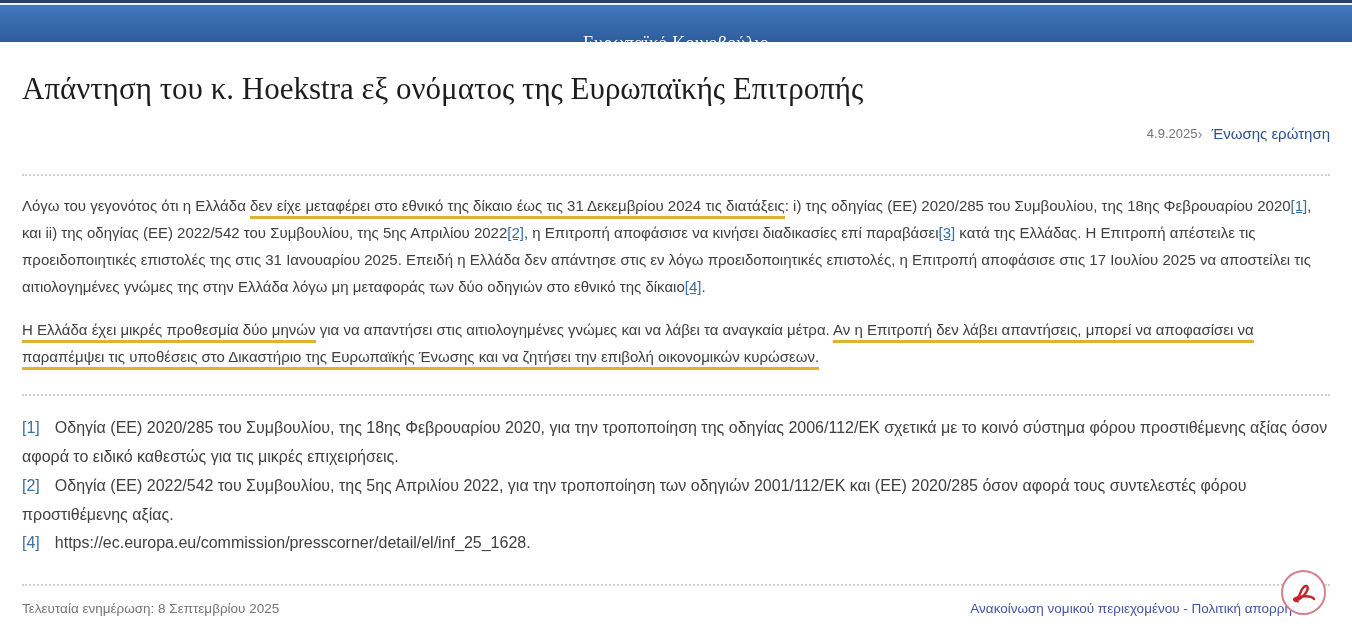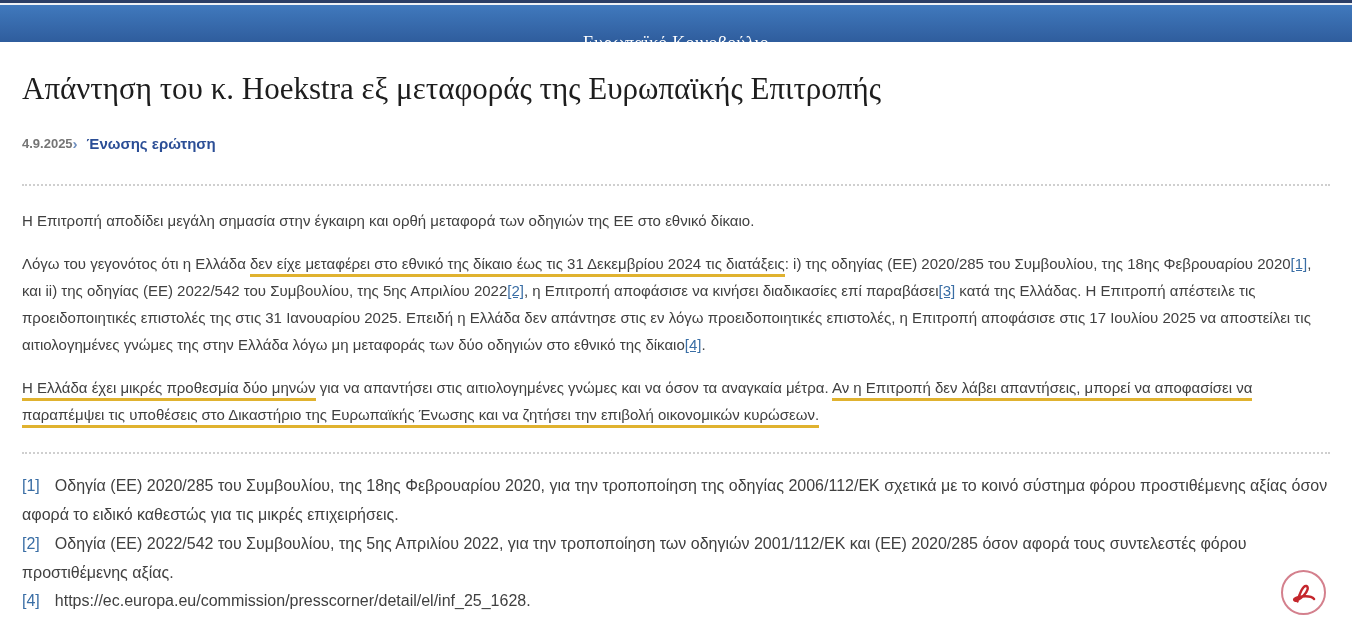--- a/index.html
+++ b/index.html
@@ -28,22 +28,22 @@
   .content { padding: 0 22px; }
   h1.page-title {
     font-family: "Liberation Serif", serif;
     font-weight: 400;
     font-size: 31px;
     color: #1d1d1d;
     margin: 28px 0 0 0;
     line-height: 1.2;
   }
   .meta-row {
-    margin-top: 28px;
-    display: flex; justify-content: flex-start; align-items: center; font-weight: bold;
+    margin-top: 18px;
+    display: flex; justify-content: flex-end; align-items: center;
   }
   .date { color: #757575; font-size: 13px; }
   .question-link {
     color: #2b4e96; font-size: 15px; text-decoration: none;
     display: inline-flex; align-items: center; cursor: pointer;
   }
   .question-link .chev { color: #6f8fbf; margin-right: 9px; font-size: 15px; }
   .dotted-rule {
     border: none; margin: 0;
     border-top: 2px dotted #cfcfcf;
@@ -91,37 +91,36 @@
 <body>
 
 <div class="top-strip"></div>
 <div class="top-gap"></div>
 <div class="header-bar">
   <span class="site-title">Ευρωπαϊκό Κοινοβούλιο</span>
 </div>
 
 <div class="content">
 
-  <h1 class="page-title">Απάντηση του κ. Hoekstra εξ μεταφοράς της Ευρωπαϊκής Επιτροπής</h1>
+  <h1 class="page-title">Απάντηση του κ. Hoekstra εξ ονόματος της Ευρωπαϊκής Επιτροπής</h1>
 
   <div class="meta-row">
     <span class="date">4.9.2025</span>
     <a class="question-link">
         <span class="chev">›</span>
         <span>Ένωσης ερώτηση</span>
       </a>
   </div>
 
   <hr class="dotted-rule rule-1">
 
-  <p class="body-text p1">Η Επιτροπή αποδίδει μεγάλη σημασία στην έγκαιρη και ορθή μεταφορά των οδηγιών της ΕΕ στο εθνικό δίκαιο.</p>
 
   <p class="body-text"><span>Λόγω του γεγονότος ότι η Ελλάδα </span><span class="hl">δεν είχε μεταφέρει στο εθνικό της δίκαιο έως τις 31 Δεκεμβρίου 2024 τις διατάξεις</span><span>: i) της οδηγίας (ΕΕ) 2020/285 του Συμβουλίου, της 18ης Φεβρουαρίου 2020</span><a class="ref-link">[1]</a><span>, και ii) της οδηγίας (ΕΕ) 2022/542 του Συμβουλίου, της 5ης Απριλίου 2022</span><a class="ref-link">[2]</a><span>, η Επιτροπή αποφάσισε να κινήσει διαδικασίες επί παραβάσει</span><a class="ref-link">[3]</a><span> κατά της Ελλάδας. Η Επιτροπή απέστειλε τις προειδοποιητικές επιστολές της στις 31 Ιανουαρίου 2025. Επειδή η Ελλάδα δεν απάντησε στις εν λόγω προειδοποιητικές επιστολές, η Επιτροπή αποφάσισε στις 17 Ιουλίου 2025 να αποστείλει τις αιτιολογημένες γνώμες της στην Ελλάδα λόγω μη μεταφοράς των δύο οδηγιών στο εθνικό της δίκαιο</span><a class="ref-link">[4]</a><span>.</span></p>
 
-  <p class="body-text"><span class="hl">Η Ελλάδα έχει μικρές προθεσμία δύο μηνών</span><span> για να απαντήσει στις αιτιολογημένες γνώμες και να όσον τα αναγκαία μέτρα. </span><span class="hl">Αν η Επιτροπή δεν λάβει απαντήσεις, μπορεί να αποφασίσει να παραπέμψει τις υποθέσεις στο Δικαστήριο της Ευρωπαϊκής Ένωσης και να ζητήσει την επιβολή οικονομικών κυρώσεων.</span></p>
+  <p class="body-text"><span class="hl">Η Ελλάδα έχει μικρές προθεσμία δύο μηνών</span><span> για να απαντήσει στις αιτιολογημένες γνώμες και να λάβει τα αναγκαία μέτρα. </span><span class="hl">Αν η Επιτροπή δεν λάβει απαντήσεις, μπορεί να αποφασίσει να παραπέμψει τις υποθέσεις στο Δικαστήριο της Ευρωπαϊκής Ένωσης και να ζητήσει την επιβολή οικονομικών κυρώσεων.</span></p>
 
   <hr class="dotted-rule rule-2">
 
   <div class="footnotes">
     <div class="footnote"><a class="fn-marker">[1]</a><span>Οδηγία (ΕΕ) 2020/285 του Συμβουλίου, της 18ης Φεβρουαρίου 2020, για την τροποποίηση της οδηγίας 2006/112/ΕΚ σχετικά με το κοινό σύστημα φόρου προστιθέμενης αξίας όσον αφορά το ειδικό καθεστώς για τις μικρές επιχειρήσεις.</span></div>
     <div class="footnote"><a class="fn-marker">[2]</a><span>Οδηγία (ΕΕ) 2022/542 του Συμβουλίου, της 5ης Απριλίου 2022, για την τροποποίηση των οδηγιών 2001/112/ΕΚ και (ΕΕ) 2020/285 όσον αφορά τους συντελεστές φόρου προστιθέμενης αξίας.</span></div>
     <div class="footnote"><a class="fn-marker">[4]</a><span>https://ec.europa.eu/commission/presscorner/detail/el/inf_25_1628.</span></div>
   </div>
 
   <hr class="dotted-rule rule-3">

